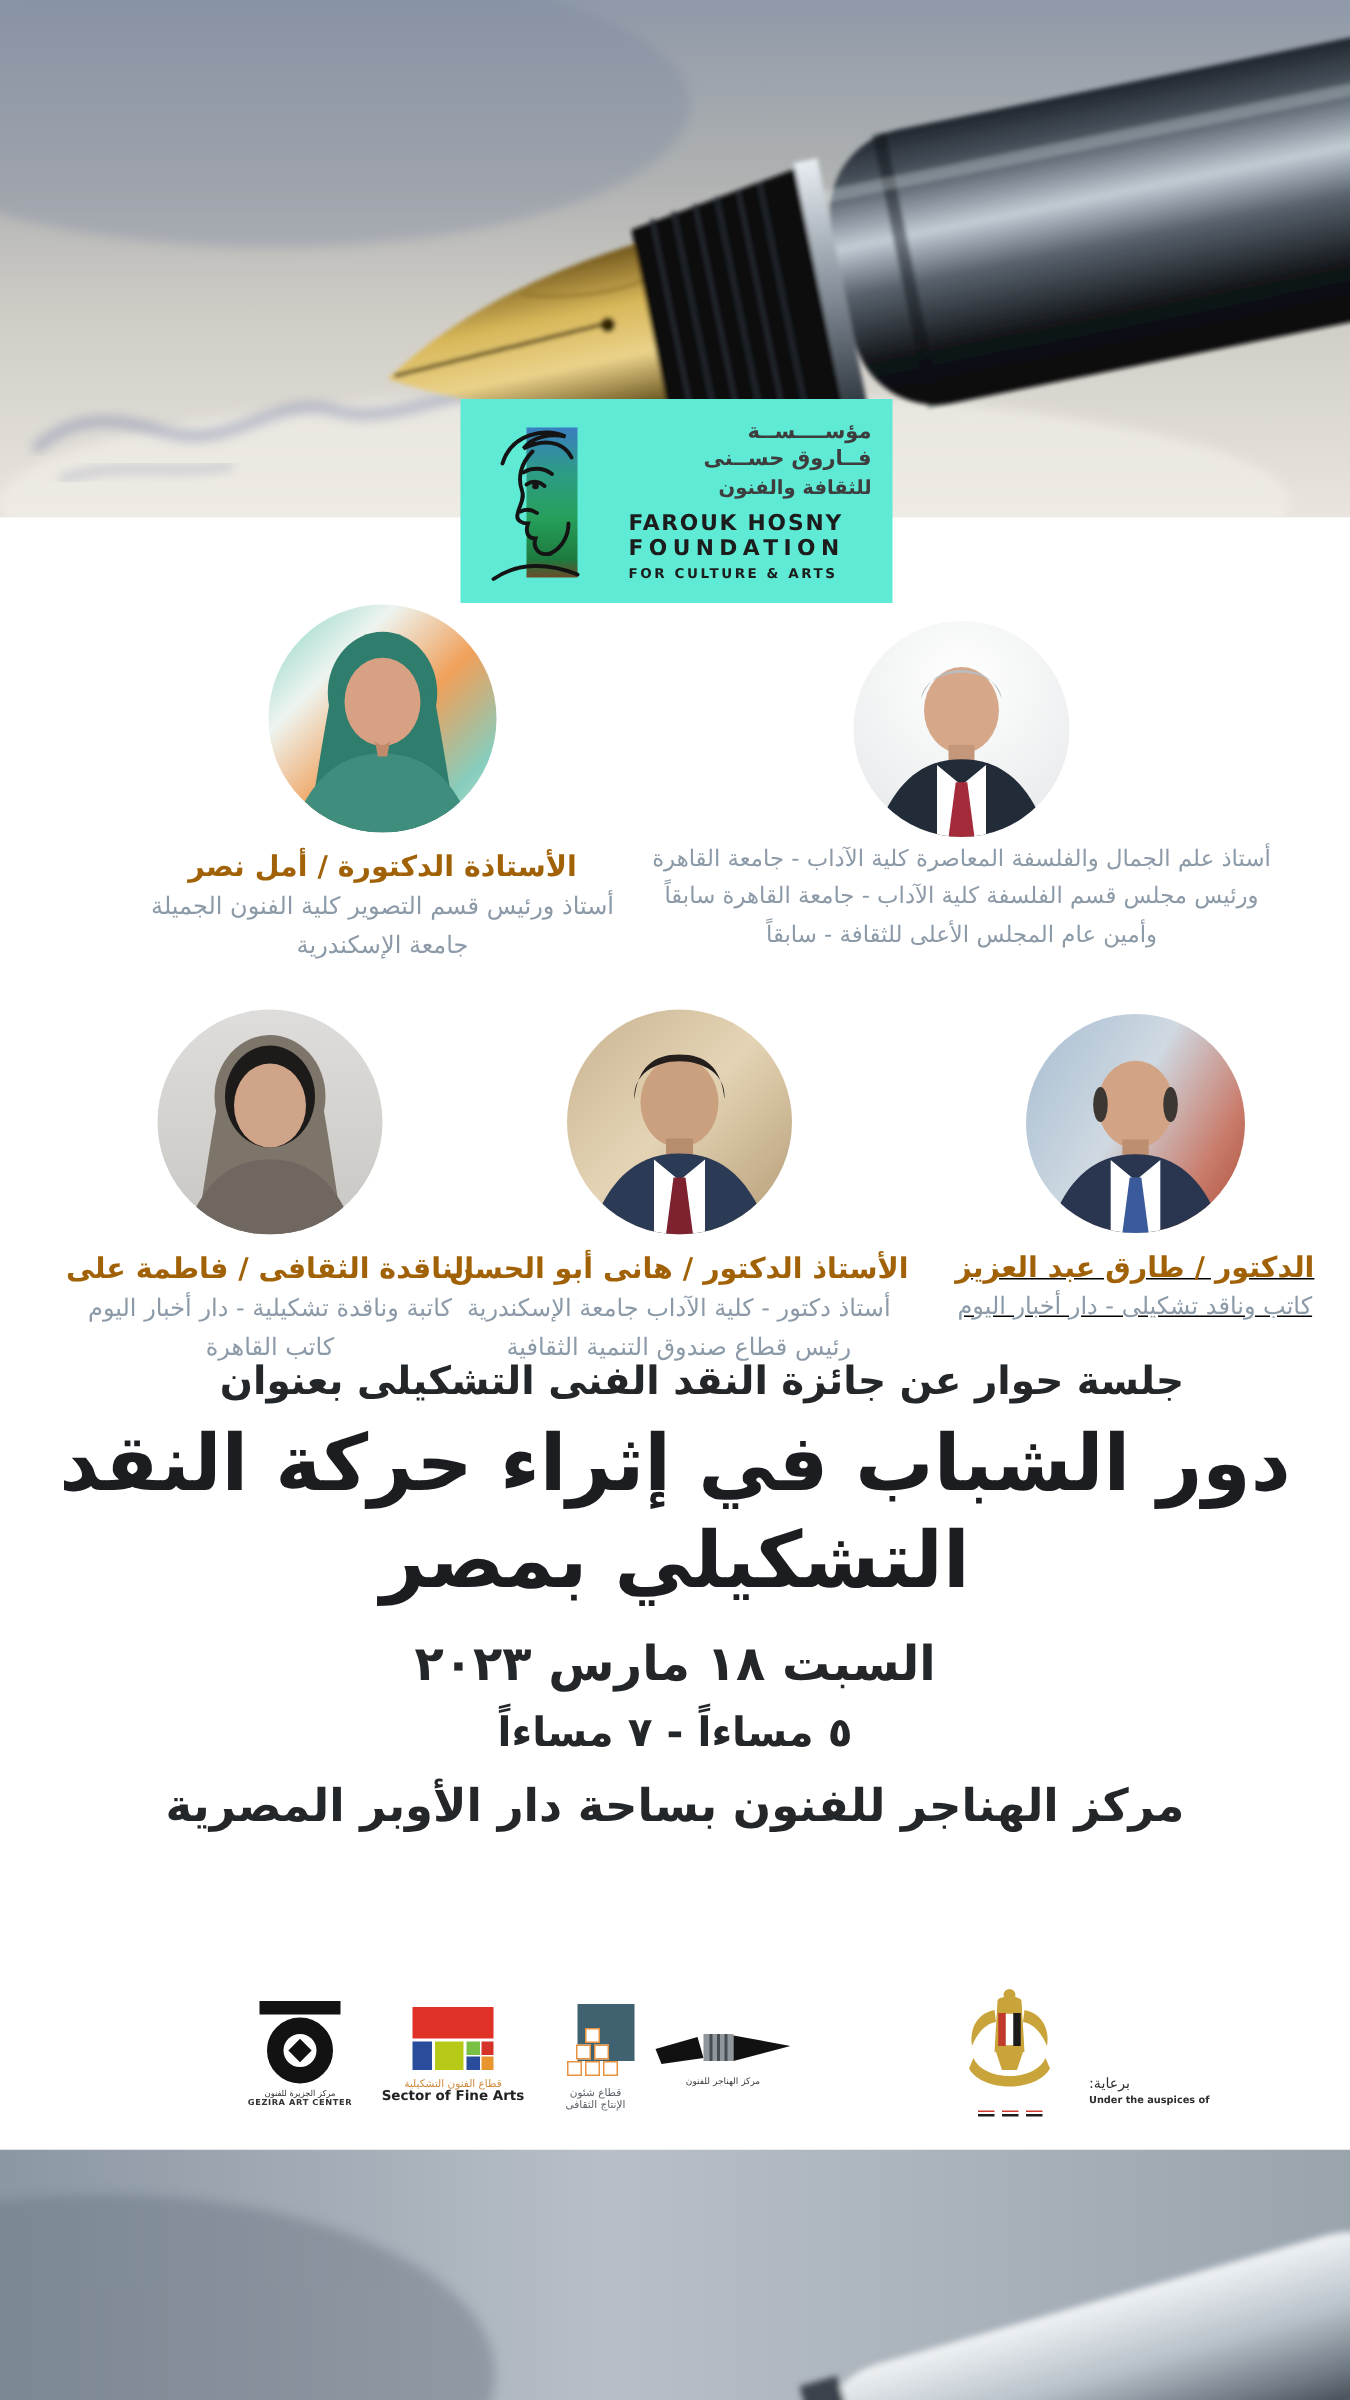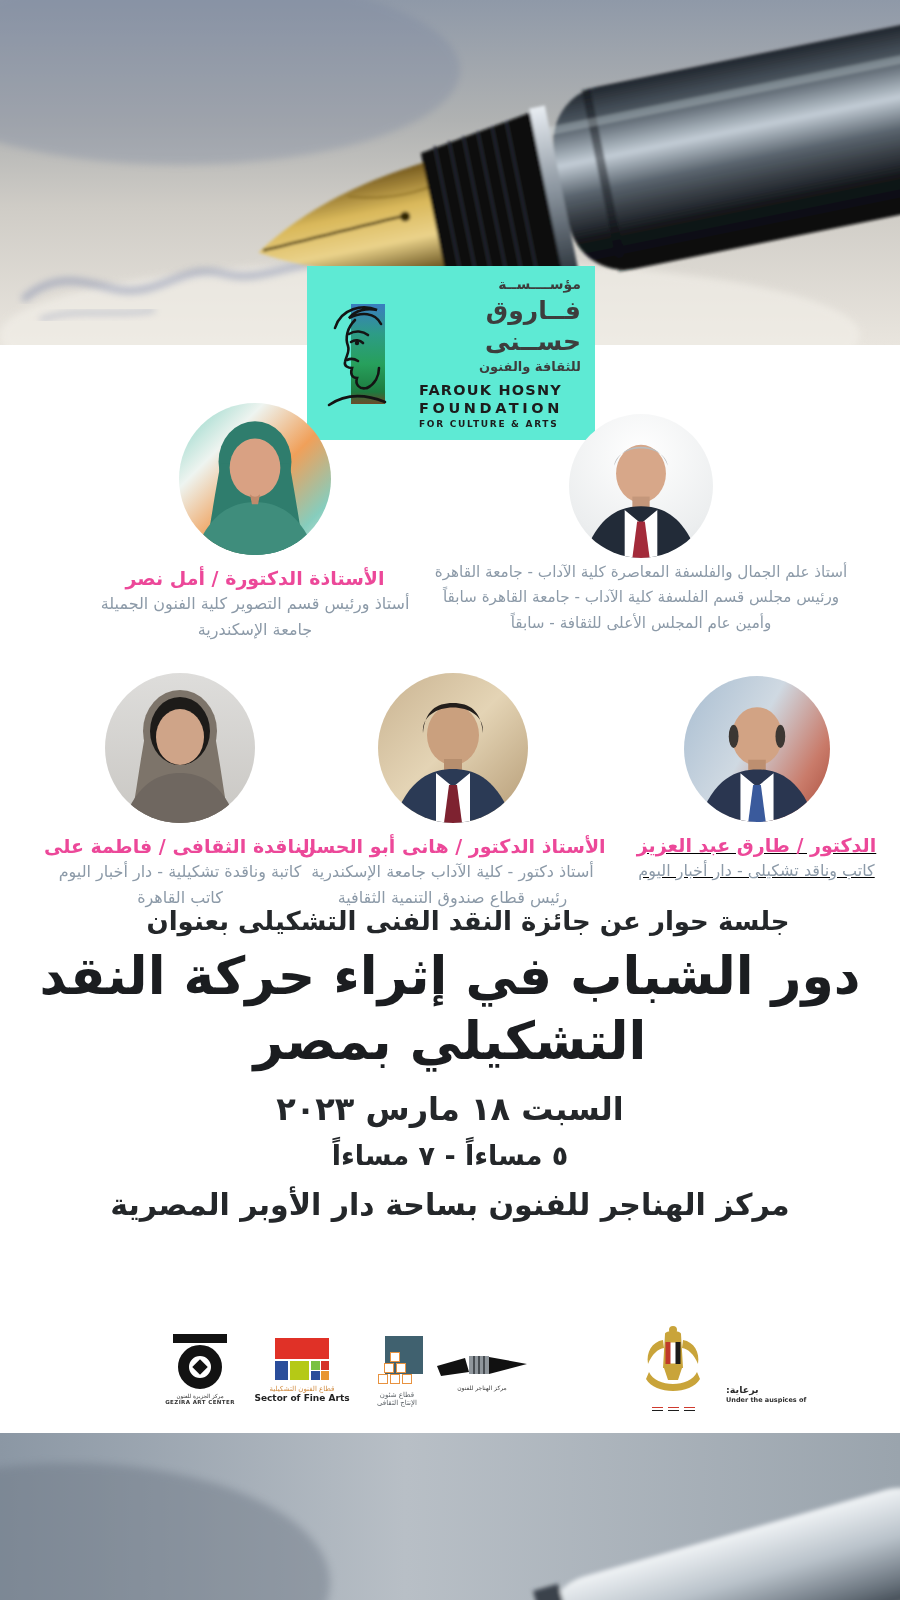--- a/index.html
+++ b/index.html
@@ -12,36 +12,36 @@
   .photo-bottom{position:absolute;top:1433px;left:0;width:900px;height:167px;}
   
   .logo-card{
     position:absolute;top:266px;left:307px;width:288px;min-height:136px;background:#5eead4;
     display:flex;align-items:center;gap:12px;padding:10px 14px;box-sizing:border-box;
   }
   .logo-mark{flex:0 0 auto;line-height:0;}
   .logo-text{flex:1;}
   .lg-ar{direction:rtl;text-align:right;color:#3d3d3d;font-weight:bold;line-height:1.25;}
   .lg-ar1{font-size:14px;}
-  .lg-ar2{font-size:25px;margin-top:1px;}
+  .lg-ar2{font-size:14px;margin-top:1px;}
   .lg-ar3{font-size:13px;margin-top:2px;}
   .lg-en{color:#1c1c1c;font-weight:bold;text-align:left;line-height:1.2;}
   .lg-en1{font-size:14.5px;letter-spacing:1.2px;margin-top:7px;}
   .lg-en2{font-size:14.5px;letter-spacing:3.6px;}
   .lg-en3{font-size:9px;letter-spacing:1.7px;margin-top:2px;}
   
   .speaker{position:absolute;text-align:center;}
   .avatar{border-radius:50%;margin:0 auto;overflow:hidden;line-height:0;}
   .avatar svg{width:100%;height:100%;}
   .sp1{left:70px;top:403px;width:370px;}  .sp1 .avatar{width:152px;height:152px;}
   .sp2{left:433px;top:414px;width:416px;} .sp2 .avatar{width:144px;height:144px;}
   .sp3{left:20px;top:673px;width:320px;}  .sp3 .avatar{width:150px;height:150px;}
   .sp4{left:290px;top:673px;width:325px;} .sp4 .avatar{width:150px;height:150px;}
   .sp5{left:609px;top:676px;width:295px;text-decoration:underline;} .sp5 .avatar{width:146px;height:146px;}
-  .sp-name{margin-top:12px;font-size:19px;font-weight:bold;color:#ec4899;direction:rtl;}
+  .sp-name{margin-top:12px;font-size:19px;font-weight:bold;color:#a16207;direction:rtl;}
   .sp-line{font-size:16px;color:#8c9aa8;direction:rtl;margin-top:4px;line-height:1.4;}
   .sp2 .sp-line{font-size:15.2px;}
   .sp1 .avatar{background:linear-gradient(135deg,#7fd0c0 0%,#eef4f0 28%,#f0a05a 55%,#86cdbd 82%,#d9e8e2 100%);}
   .sp2 .avatar{background:radial-gradient(circle at 50% 28%,#ffffff 0%,#eceeef 70%,#dfe2e4 100%);}
   .sp3 .avatar{background:linear-gradient(180deg,#dedddb 0%,#c9c7c3 100%);}
   .sp4 .avatar{background:linear-gradient(135deg,#c9b391 0%,#e4d4b5 48%,#b49a74 100%);}
   .sp5 .avatar{background:linear-gradient(120deg,#a8bdd1 0%,#cfd9e2 45%,#c97b6a 78%,#a84b3a 100%);}
   
   .event{position:absolute;top:906px;left:0;width:900px;text-align:center;direction:rtl;color:#24272a;}
   .ev-intro{font-size:26px;font-weight:bold;padding-left:36px;}
@@ -73,21 +73,21 @@
   .cp-square{position:absolute;right:2px;top:0;width:38px;height:38px;background:#40616f;}
   .cp-cube{position:absolute;width:10px;height:10px;background:#fff;border:1.5px solid #e8923f;box-sizing:border-box;}
   .cp-t1{font-size:7px;color:#5b6166;margin-top:3px;direction:rtl;}
   .cp-t2{font-size:7px;color:#5b6166;direction:rtl;}
   .lg-hn{left:432px;top:34px;width:100px;}
   .hn-t{font-size:6px;color:#3a3a3a;margin-top:2px;direction:rtl;}
   .lg-em{left:636px;top:4px;width:74px;}
   .em-flags{display:flex;gap:5px;justify-content:center;margin-top:3px;}
   .em-flag{width:11px;height:4px;background:linear-gradient(180deg,#cf3a2e 0%,#cf3a2e 33%,#ffffff 33%,#ffffff 66%,#1d1d1d 66%,#1d1d1d 100%);}
   .lg-pat{left:726px;top:66px;width:120px;text-align:left;}
-  .pat-ar{font-size:9.5px;font-weight:bold;color:#2e2e2e;direction:rtl;text-align:left;}
+  .pat-ar{font-size:9.5px;font-weight:normal;color:#2e2e2e;direction:rtl;text-align:left;}
   .pat-en{font-size:6.5px;font-weight:bold;color:#2e2e2e;margin-top:1px;}
 </style>
 </head>
 <body>
 
 <div id="poster">
 
   <div class="photo-top">
     <svg viewBox="0 0 900 345" width="900" height="345" preserveAspectRatio="none">
       <defs>

